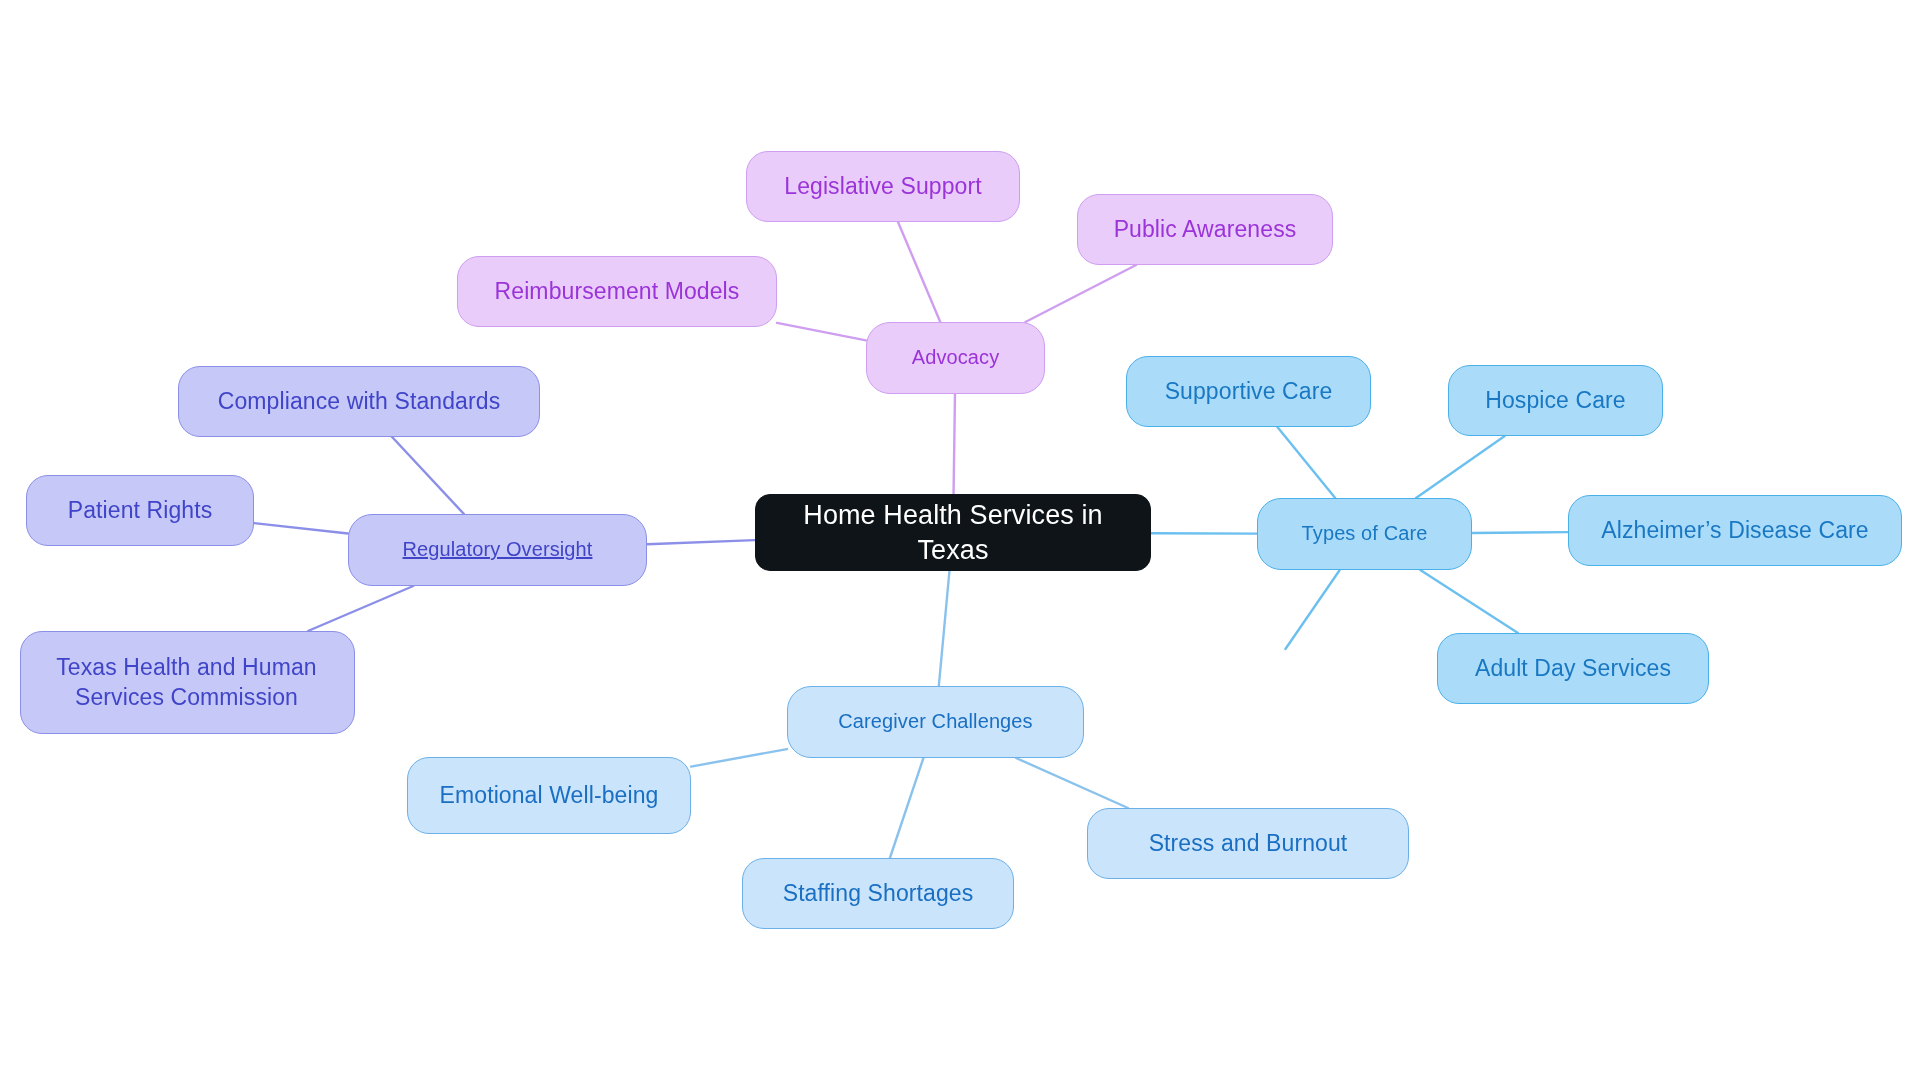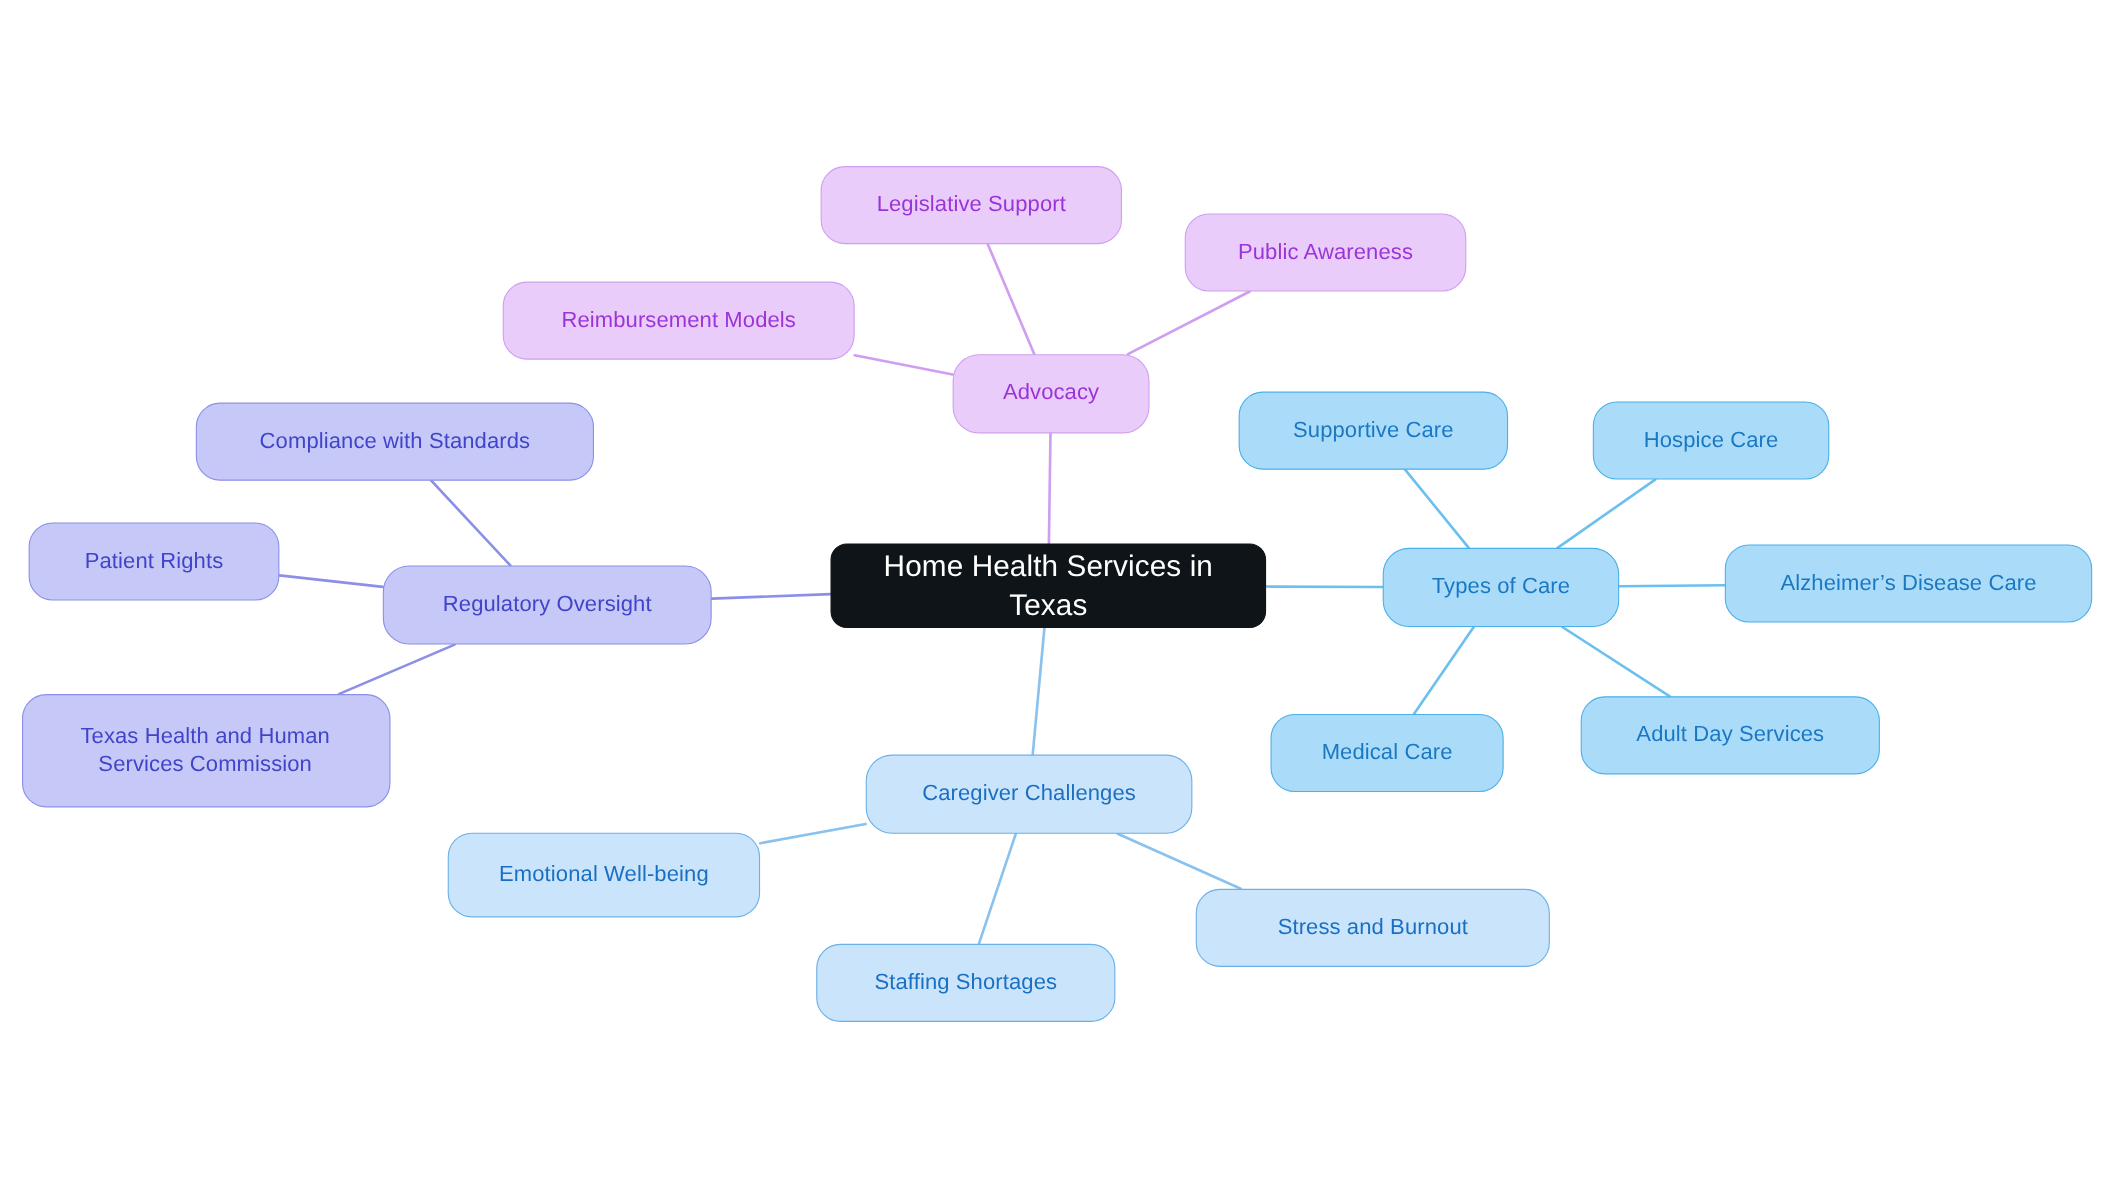--- a/index.html
+++ b/index.html
@@ -41,21 +41,21 @@
   .node.root {
     border-radius: 15px;
     border-width: 1px;
     font-size: 27px;
   }
   .node.branch {
     font-size: 20px;
     border-radius: 24px;
   }
   .node.leaf {
-    font-size: 20px;
+    font-size: 23px;
     border-radius: 22px;
   }
 </style>
 </head>
 <body>
 
 <div id="canvas" style="background: rgb(255, 255, 255);">
   <svg id="edges" viewBox="0 0 1920 1083" xmlns="http://www.w3.org/2000/svg">
       <line x1="755" y1="540.1070252469814" x2="647" y2="544.2563117453348" stroke="#8b8fe8" stroke-width="2.4" stroke-linecap="round"></line>
       <line x1="463.92424242424244" y1="514" x2="392.1094276094276" y2="437" stroke="#8b8fe8" stroke-width="2.4" stroke-linecap="round"></line>
@@ -69,33 +69,32 @@
       <line x1="1335.1947368421052" y1="498" x2="1277.398245614035" y2="427" stroke="#6cc0ef" stroke-width="2.4" stroke-linecap="round"></line>
       <line x1="1416.0056179775281" y1="498" x2="1504.7097378277153" y2="436" stroke="#6cc0ef" stroke-width="2.4" stroke-linecap="round"></line>
       <line x1="1472" y1="532.9844804318489" x2="1568" y2="532.0775978407557" stroke="#6cc0ef" stroke-width="2.4" stroke-linecap="round"></line>
       <line x1="1420.306691449814" y1="570" x2="1517.9684014869888" y2="633" stroke="#6cc0ef" stroke-width="2.4" stroke-linecap="round"></line>
       <line x1="1339.7425249169435" y1="570" x2="1285.4136212624585" y2="649" stroke="#6cc0ef" stroke-width="2.4" stroke-linecap="round"></line>
       <line x1="949.4445910290237" y1="571" x2="938.8245382585752" y2="686" stroke="#8ac2ee" stroke-width="2.4" stroke-linecap="round"></line>
       <line x1="787" y1="749.0873221216042" x2="691" y2="766.598318240621" stroke="#8ac2ee" stroke-width="2.4" stroke-linecap="round"></line>
       <line x1="923.4300291545189" y1="758" x2="889.9023323615161" y2="858" stroke="#8ac2ee" stroke-width="2.4" stroke-linecap="round"></line>
       <line x1="1016.0925925925926" y1="758" x2="1128.0267489711935" y2="808" stroke="#8ac2ee" stroke-width="2.4" stroke-linecap="round"></line>
     </svg>
-<div class="node branch" style="left: 348px; top: 514px; width: 299px; height: 72px; background: rgb(198, 201, 247); border-color: rgb(139, 143, 232); color: rgb(64, 68, 200);">Regulatory Oversight</div>
+<div class="node branch" style="left: 348px; top: 514px; width: 299px; height: 72px; background: rgb(198, 201, 247); border-color: rgb(139, 143, 232); color: rgb(64, 68, 200); text-decoration: underline;">Regulatory Oversight</div>
     <div class="node leaf" style="left: 178px; top: 366px; width: 362px; height: 71px; background: rgb(198, 201, 247); border-color: rgb(139, 143, 232); color: rgb(64, 68, 200);">Compliance with Standards</div>
     <div class="node leaf" style="left: 26px; top: 475px; width: 228px; height: 71px; background: rgb(198, 201, 247); border-color: rgb(139, 143, 232); color: rgb(64, 68, 200);">Patient Rights</div>
     <div class="node leaf" style="left: 20px; top: 631px; width: 335px; height: 103px; background: rgb(198, 201, 247); border-color: rgb(139, 143, 232); color: rgb(64, 68, 200); padding-left: 12px;">Texas Health and Human
 Services Commission</div>
     <div class="node branch" style="left: 866px; top: 322px; width: 179px; height: 72px; background: rgb(233, 204, 250); border-color: rgb(207, 158, 240); color: rgb(155, 52, 216);">Advocacy</div>
     <div class="node leaf" style="left: 746px; top: 151px; width: 274px; height: 71px; background: rgb(233, 204, 250); border-color: rgb(207, 158, 240); color: rgb(155, 52, 216);">Legislative Support</div>
     <div class="node leaf" style="left: 457px; top: 256px; width: 320px; height: 71px; background: rgb(233, 204, 250); border-color: rgb(207, 158, 240); color: rgb(155, 52, 216);">Reimbursement Models</div>
     <div class="node leaf" style="left: 1077px; top: 194px; width: 256px; height: 71px; background: rgb(233, 204, 250); border-color: rgb(207, 158, 240); color: rgb(155, 52, 216);">Public Awareness</div>
     <div class="node branch" style="left: 1257px; top: 498px; width: 215px; height: 72px; background: rgb(170, 220, 250); border-color: rgb(74, 176, 232); color: rgb(26, 120, 194);">Types of Care</div>
     <div class="node leaf" style="left: 1126px; top: 356px; width: 245px; height: 71px; background: rgb(170, 220, 250); border-color: rgb(74, 176, 232); color: rgb(26, 120, 194);">Supportive Care</div>
     <div class="node leaf" style="left: 1448px; top: 365px; width: 215px; height: 71px; background: rgb(170, 220, 250); border-color: rgb(74, 176, 232); color: rgb(26, 120, 194);">Hospice Care</div>
     <div class="node leaf" style="left: 1568px; top: 495px; width: 334px; height: 71px; background: rgb(170, 220, 250); border-color: rgb(74, 176, 232); color: rgb(26, 120, 194);">Alzheimer’s Disease Care</div>
     <div class="node leaf" style="left: 1437px; top: 633px; width: 272px; height: 71px; background: rgb(170, 220, 250); border-color: rgb(74, 176, 232); color: rgb(26, 120, 194);">Adult Day Services</div>
-    <div class="node leaf" style="left: 1155px; top: 649px; width: 212px; height: 71px; background: rgb(170, 220, 250); border-color: rgb(74, 176, 232); color: rgb(26, 120, 194);">Medical Care</div>
     <div class="node branch" style="left: 787px; top: 686px; width: 297px; height: 72px; background: rgb(201, 228, 251); border-color: rgb(108, 176, 232); color: rgb(26, 111, 194);">Caregiver Challenges</div>
     <div class="node leaf" style="left: 407px; top: 757px; width: 284px; height: 77px; background: rgb(201, 228, 251); border-color: rgb(108, 176, 232); color: rgb(26, 111, 194);">Emotional Well-being</div>
     <div class="node leaf" style="left: 742px; top: 858px; width: 272px; height: 71px; background: rgb(201, 228, 251); border-color: rgb(108, 176, 232); color: rgb(26, 111, 194);">Staffing Shortages</div>
     <div class="node leaf" style="left: 1069px; top: 808px; width: 322px; height: 71px; background: rgb(201, 228, 251); border-color: rgb(108, 176, 232); color: rgb(26, 111, 194); margin-left: 18px;">Stress and Burnout</div>
     <div class="node root" style="left: 755px; top: 494px; width: 396px; height: 77px; background: rgb(15, 20, 25); border-color: rgb(15, 20, 25); color: rgb(255, 255, 255);">Home Health Services in Texas</div>
   </div>
 
 </body></html>

